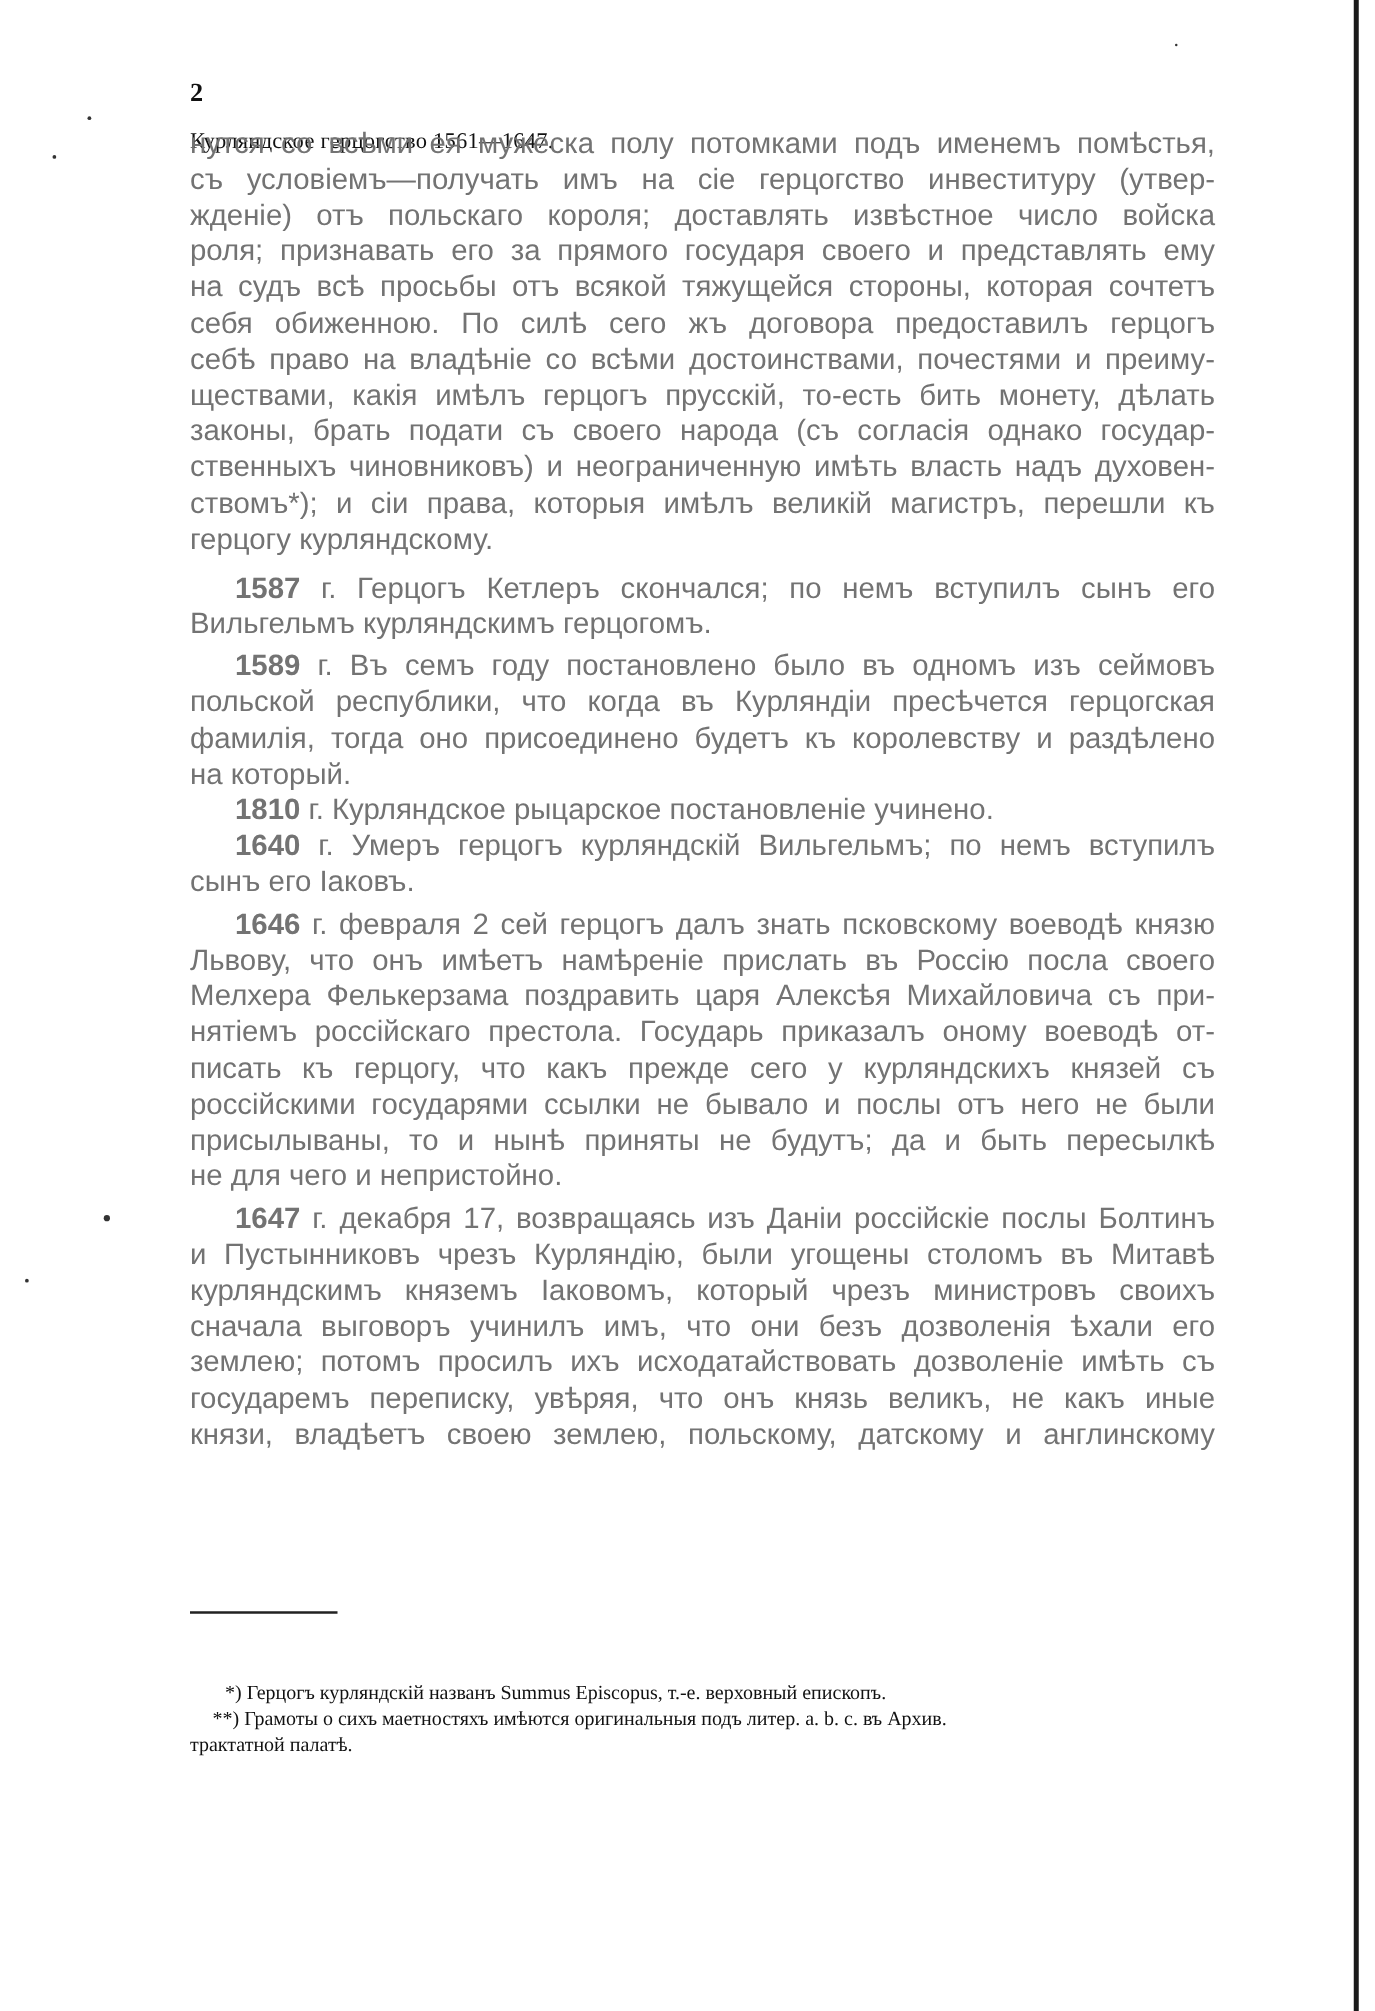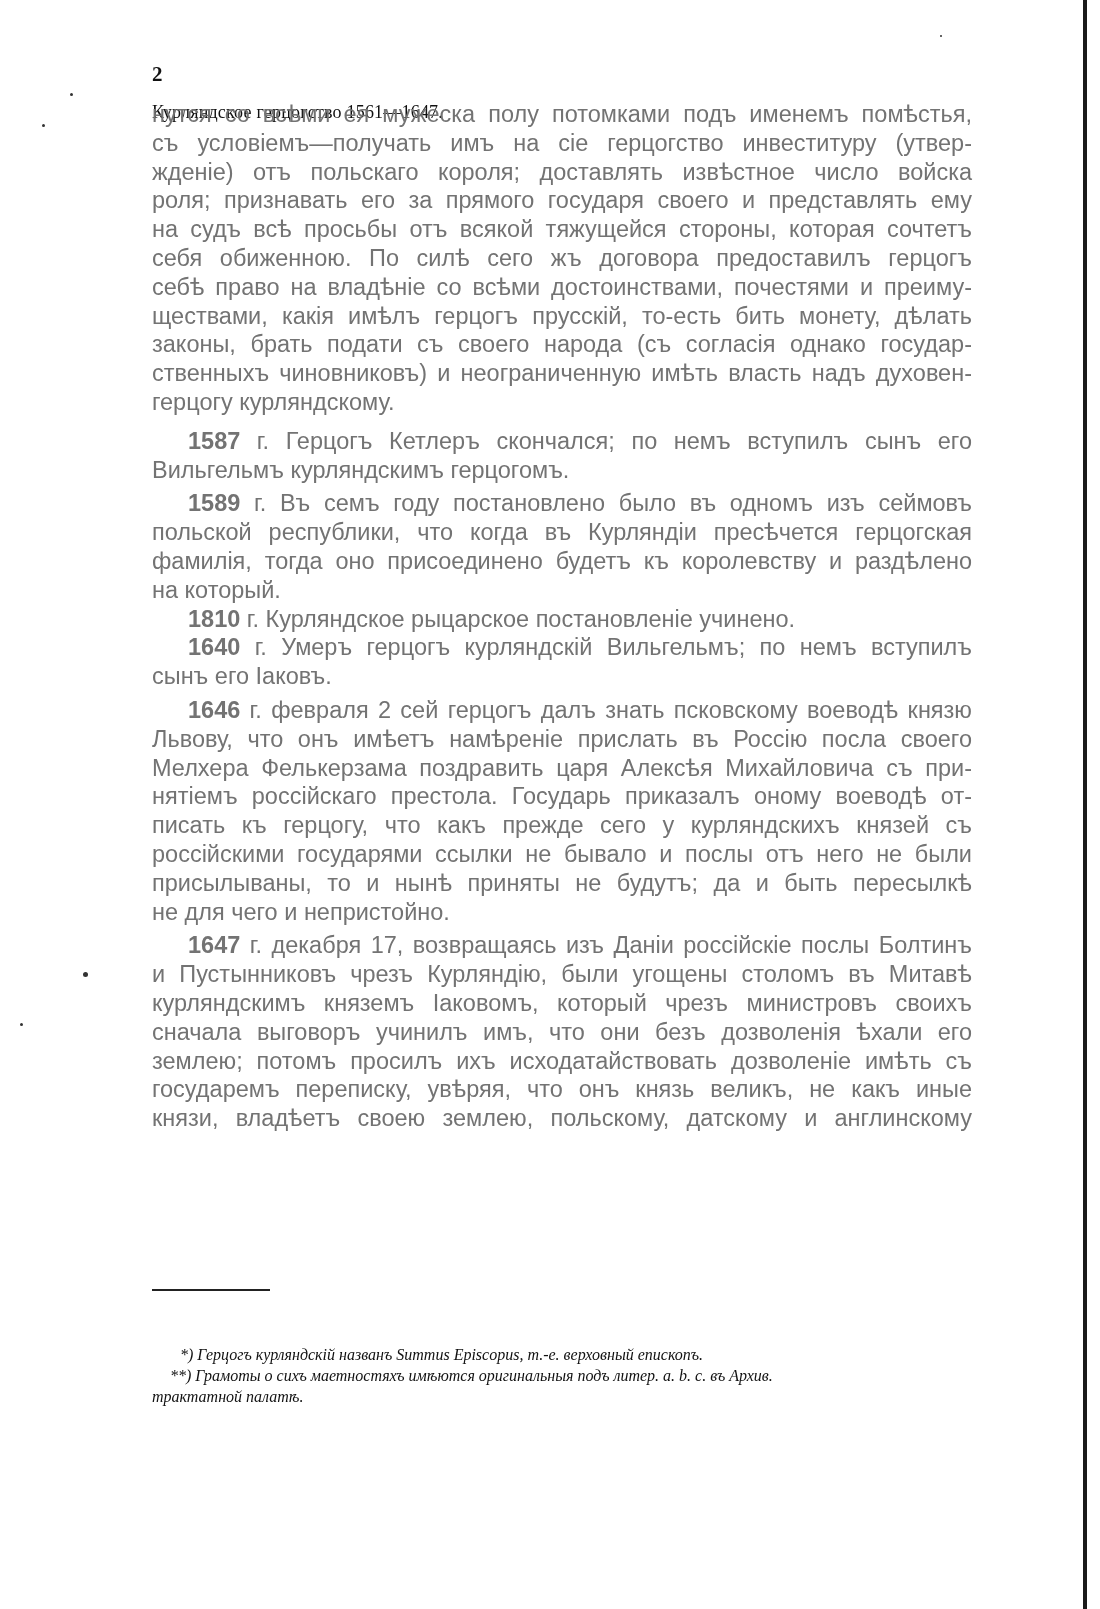--- a/index.html
+++ b/index.html
@@ -20,21 +20,21 @@
     .line { display: block; white-space: nowrap; text-align: justify; text-align-last: justify; height: 28.8px; }
     .line.last { text-align-last: left; }
     .line.indent { padding-left: 36px; }
     .year { font-weight: bold; }
     .para-gap { height: 5px; }
     .footnote-rule { position: absolute; left: 152px; top: 1289px; width: 118px; height: 2px; background: #222; }
     .footnotes {
       position: absolute; left: 152px; top: 1344px; width: 820px;
       font-family: "Liberation Serif", "DejaVu Serif", serif; font-size: 16px; line-height: 21px; color: #111;
     }
-    .fn-line { display: block; white-space: nowrap; font-style: italic; }
+    .fn-line { display: block; white-space: nowrap; }
     .fn-line.indent { padding-left: 28px; }
     .fn-line.indent2 { padding-left: 18px; }
     .speck { position: absolute; width: 3px; height: 3px; border-radius: 50%; background: #333; }
   </style>
 </head>
 <body>
 
 <div class="page-border"></div>
 
 <div class="running-head">
@@ -47,20 +47,21 @@
     <span class="line">нутся со всѣми ея мужеска полу потомками подъ именемъ помѣстья,</span>
     <span class="line">съ условіемъ—получать имъ на сіе герцогство инвеституру (утвер-</span>
     <span class="line">жденіе) отъ польскаго короля; доставлять извѣстное число войска</span>
     <span class="line">роля; признавать его за прямого государя своего и представлять ему</span>
     <span class="line">на судъ всѣ просьбы отъ всякой тяжущейся стороны, которая сочтетъ</span>
     <span class="line">себя обиженною. По силѣ сего жъ договора предоставилъ герцогъ</span>
     <span class="line">себѣ право на владѣніе со всѣми достоинствами, почестями и преиму-</span>
     <span class="line">ществами, какія имѣлъ герцогъ прусскій, то-есть бить монету, дѣлать</span>
     <span class="line">законы, брать подати съ своего народа (съ согласія однако государ-</span>
     <span class="line">ственныхъ чиновниковъ) и неограниченную имѣть власть надъ духовен-</span>
+    <span class="line">ствомъ*); и сіи права, которыя имѣлъ великій магистръ, перешли къ</span>
     <span class="line last">герцогу курляндскому.</span>
   </div>
 
   <div class="para-gap"></div>
 
   <div class="para-gap"></div>
   <div>
     <span class="line indent"><b class="year">1587</b><span> г. Герцогъ Кетлеръ скончался; по немъ вступилъ сынъ его</span></span>
     <span class="line last">Вильгельмъ курляндскимъ герцогомъ.</span>
   </div>

